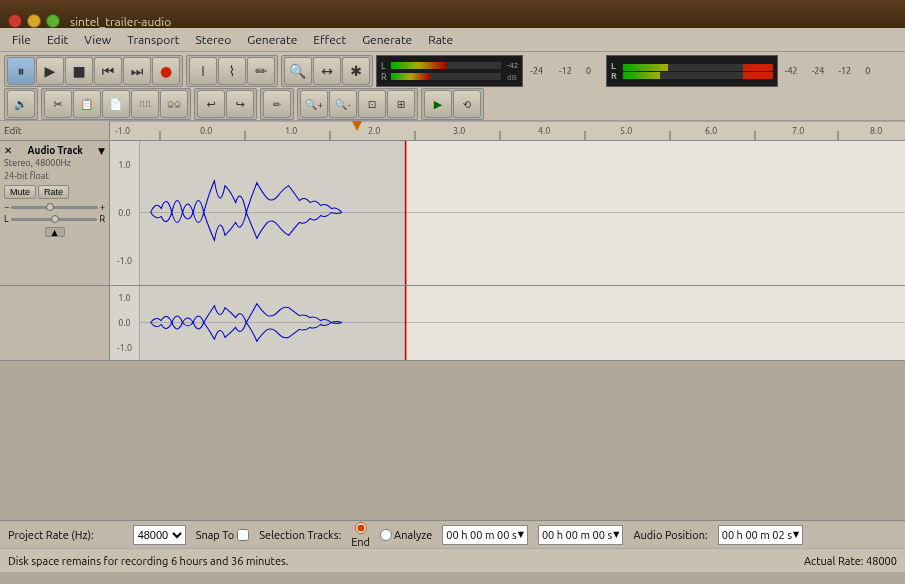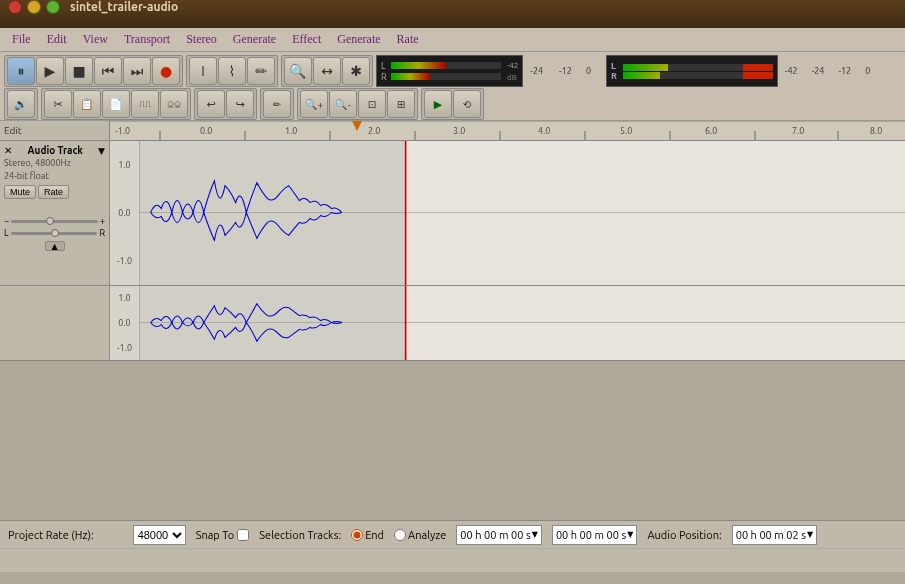--- a/index.html
+++ b/index.html
@@ -11,25 +11,25 @@
       font-size: 11px;
       overflow: hidden;
       color: #000;
     }
 
     
     #titlebar {
       background: linear-gradient(to bottom, #5c3d1e, #3d2a10);
       height: 28px;
       display: flex;
-      align-items: flex-start;
+      align-items: flex-end;
       padding: 0 8px;
       color: #e0d0b0;
       font-size: 12px;
-      font-weight: bold;
+      font-weight: normal;
     }
     .window-controls {
       display: flex;
       gap: 5px;
       margin-right: 10px;
     }
     .wc-btn {
       width: 14px; height: 14px;
       border-radius: 50%;
       border: 1px solid rgba(0,0,0,0.4);
@@ -44,23 +44,22 @@
       background: #c8bfb0;
       height: 24px;
       display: flex;
       align-items: center;
       padding: 0 4px;
       border-bottom: 1px solid #999;
     }
     .menu-item {
       padding: 2px 8px;
       cursor: pointer;
-      color: #701a75;
+      color: #0f172a;
       font-size: 12px;
-      font-family: Liberation Serif, serif;
     }
     .tb-btn {
       width: 28px; height: 28px;
       background: linear-gradient(to bottom, #d8d0c0, #b8b0a0);
       border: 1px solid #888;
       border-radius: 3px;
       cursor: pointer;
       display: flex;
       align-items: center;
       justify-content: center;
@@ -273,21 +272,21 @@
       <div style="display:flex; height:145px; border-bottom:1px solid #888;">
 
         <div style="width:110px; background:#c0b8a8; border-right:1px solid #888; padding:4px; flex-shrink:0;">
           <div style="display:flex; align-items:center; justify-content:space-between; margin-bottom:1px;">
             <span style="font-size:10px; cursor:pointer;">✕</span>
             <span style="font-size:10px; font-weight:bold;">Audio Track</span>
             <span style="font-size:9px; cursor:pointer;">▼</span>
           </div>
           <div style="font-size:9px; color:#444; line-height:1.4;">Stereo, 48000Hz</div>
           <div style="font-size:9px; color:#444; line-height:1.4; margin-bottom:3px;">24-bit float</div>
-          <div style="display:flex; gap:2px; margin-bottom:17px;">
+          <div style="display:flex; gap:2px; margin-bottom:3px;">
             <button style="font-size:9px; padding:1px 5px; background:linear-gradient(to bottom, #d8d0c0, #b8b0a0); border:1px solid #888; border-radius:2px; cursor:pointer;">Mute</button>
             <button style="font-size:9px; padding:1px 5px; background:linear-gradient(to bottom, #d8d0c0, #b8b0a0); border:1px solid #888; border-radius:2px; cursor:pointer;">Rate</button>
           </div>
 
           <div style="display:flex; align-items:center; gap:2px; margin-bottom:2px; font-size:9px;">
             <span>−</span>
             <div style="flex:1; height:3px; background:#888; position:relative; border-radius:2px;">
               <div style="width:8px; height:8px; background:#d0c8b8; border:1px solid #666; border-radius:50%; position:absolute; top:-2.5px; left:40%;"></div>
             </div>
             <span>+</span>
@@ -371,21 +370,21 @@
 
     <div style="display:flex; align-items:center; gap:3px;">
       <span>Snap To</span>
       <input type="checkbox" style="width: 12px; height: 12px;">
     </div>
 
     <div style="display:flex; align-items:center; gap:3px;">
       <span>Selection Tracks:</span>
     </div>
 
-    <div style="display:flex; align-items:center; gap:2px;">
+    <div style="display:flex; align-items:center; gap:2px;flex-direction:column;">
       <input type="radio" name="sel-mode" checked="" style="accent-color: rgb(204, 68, 0);">
       <span>End</span>
     </div>
 
     <div style="display:flex; align-items:center; gap:2px;">
       <input type="radio" name="sel-mode" style="">
       <span>Analyze</span>
     </div>
 
     <div style="display:flex; align-items:center; background:#fff; border:1px solid #888; height:20px; padding:0 3px; font-size:11px; gap:1px;">
@@ -401,13 +400,17 @@
     <div style="display:flex; align-items:center; gap:3px;">
       <span>Audio Position:</span>
     </div>
 
     <div style="display:flex; align-items:center; background:#fff; border:1px solid #888; height:20px; padding:0 3px; font-size:11px; gap:1px;">
       <span>00 h 00 m 02 s</span>
       <span style="font-size:8px; cursor:pointer;">▼</span>
     </div>
   </div>
 
+  <div style="display:flex; align-items:center; padding:2px 8px; height:24px; position:relative; background:#c8c0b0;">
+    <span style="font-size:11px;">Disk space remains for recording 6 hours and 36 minutes.</span>
+    <span style="position:absolute; right:8px; font-size:11px;">Actual Rate: 48000</span>
+  </div>
 </div>
 
 </body></html>

